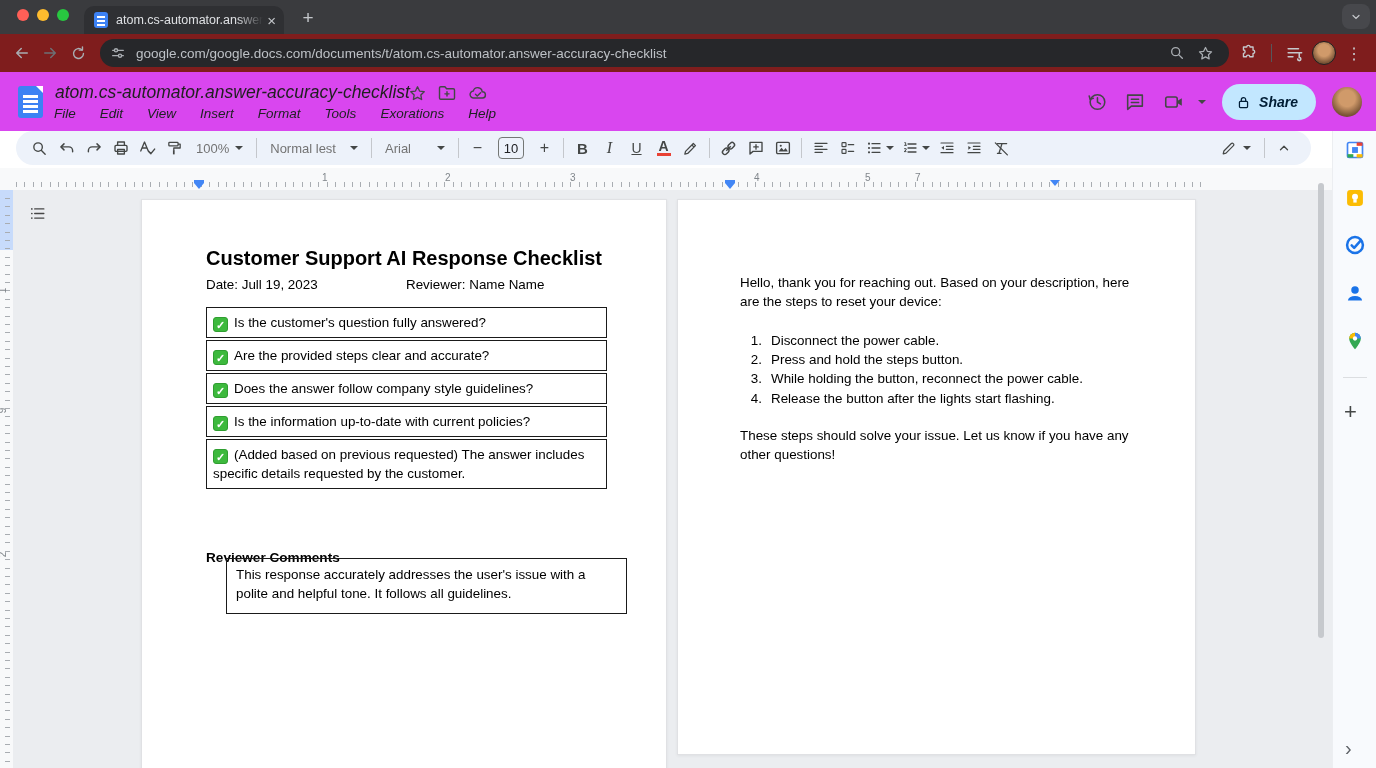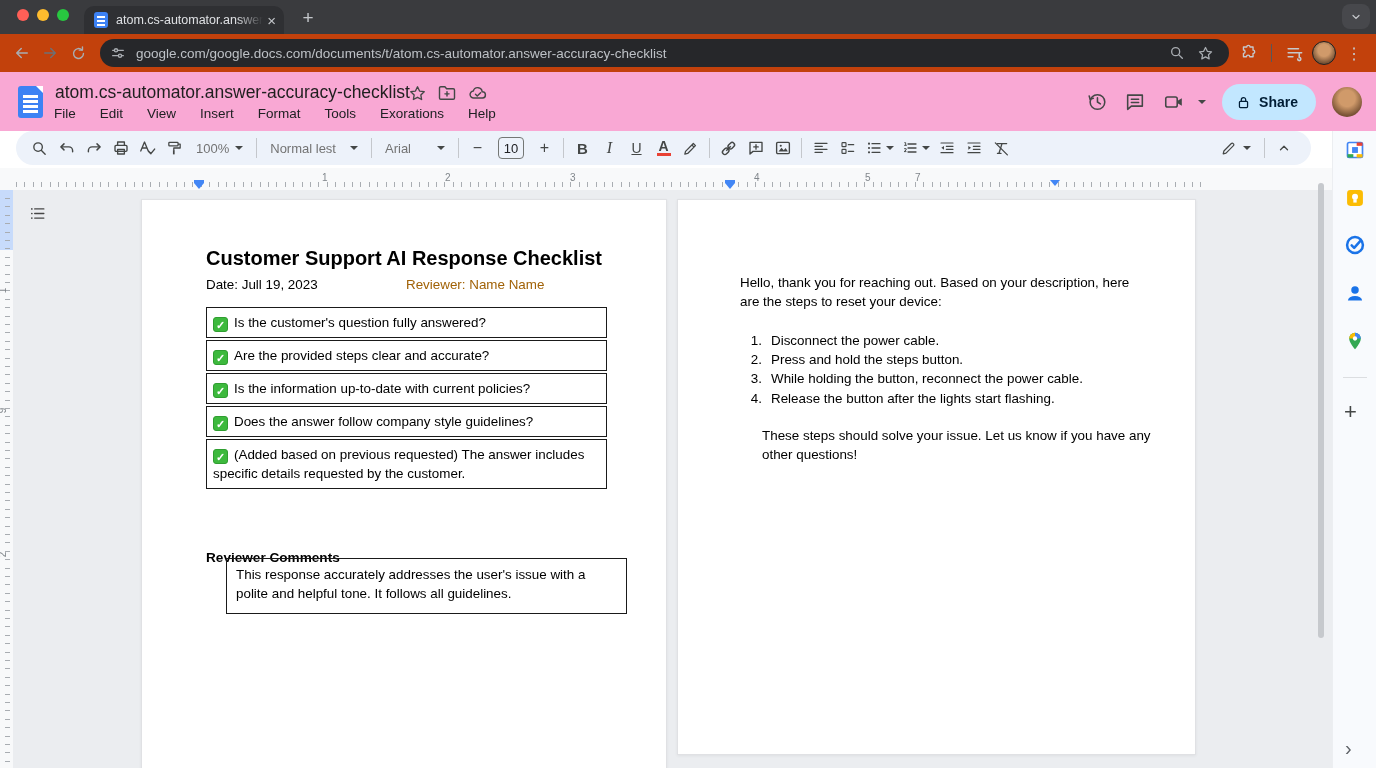--- a/index.html
+++ b/index.html
@@ -16,33 +16,33 @@
   .tab-fav { width:14px; height:16px; background:#3d82f4; border-radius:3px; position:relative; flex:none; margin-right:8px;}
   .tab-fav:before{content:""; position:absolute; left:3px; top:4px; width:8px; height:2px; background:#fff;
     box-shadow:0 4px 0 #fff, 0 8px 0 #fff;}
   .tab-title { color:#dfe1e4; font-size:12.5px; white-space:nowrap; overflow:hidden; flex:1;
     -webkit-mask-image:linear-gradient(90deg,#000 82%,transparent); mask-image:linear-gradient(90deg,#000 82%,transparent);}
   .tab-close { color:#c3c6ca; font-size:15px; line-height:15px; margin-left:4px; cursor:default;}
   .newtab { position:absolute; left:295px; top:5px; width:26px; height:26px; color:#c3c6ca;
     font-size:19px; text-align:center; line-height:25px; border-radius:50%;}
   .strip-chevron { position:absolute; right:6px; top:4px; width:28px; height:25px; background:#47484c;
     border-radius:8px; display:flex; align-items:center; justify-content:center;}
-  .urlrow { position:absolute; left:0; top:34px; width:1376px; height:38px; background:#c2410c;
+  .urlrow { position:absolute; left:0; top:34px; width:1376px; height:38px; background:#7f1d1d;
     display:flex; align-items:center; }
   .navbtn { width:28px; height:28px; display:flex; align-items:center; justify-content:center; flex:none;}
   .omnibox { height:28px; flex:1; margin:0 6px 0 8px; background:#26272a; border-radius:14px;
     display:flex; align-items:center; padding:0 10px; }
   .url-text { color:#bdc1c6; font-size:13.5px; margin-left:10px; flex:1; white-space:nowrap; overflow:hidden;}
   .right-cluster { display:flex; align-items:center; gap:4px; margin-right:8px;}
   .vsep-dark { width:1px; height:18px; background:#55575b; margin:0 4px;}
   .avatar-sm { width:24px; height:24px; border-radius:50%;
     background:radial-gradient(circle at 50% 38%, #d09a6a 0 34%, #7d5638 70%, #54351e); border:1px solid #1f2022;}
 
   
-  .docs-header { position:absolute; left:0; top:72px; width:1376px; height:59px; background:#f9a8d4; }
+  .docs-header { position:absolute; left:0; top:72px; width:1376px; height:59px; background:#d946ef;font-style:italic; }
   .docs-logo { position:absolute; left:18px; top:86px; width:25px; height:32px; background:#3d82f4; border-radius:3px;}
   .docs-logo:before{content:""; position:absolute; left:5px; top:9px; width:15px; height:2.5px; background:#fff;
     box-shadow:0 5px 0 #fff, 0 10px 0 #fff, 0 15px 0 0 #fff;}
   .docs-logo:after{content:""; position:absolute; right:0; top:0; border-style:solid; border-width:0 7px 7px 0;
     border-color:transparent #fff transparent transparent;}
   .doc-title { position:absolute; left:55px; top:10px; font-size:17.5px; color:#1f1f1f; }
   .title-icons { position:absolute; left:408px; top:11px; display:flex; gap:10px; align-items:center;}
   .menubar { position:absolute; left:54px; top:34px; display:flex; gap:24px; font-size:13.5px; color:#202124;}
   .hdr-right { position:absolute; right:14px; top:12px; display:flex; align-items:center; gap:16px;}
   .share-btn { height:36px; background:#c2e7ff; color:#001d35; border-radius:18px; display:flex;
@@ -92,36 +92,36 @@
   .vnum { position:absolute; left:0px; font-size:10px; color:#80868b; transform:rotate(-90deg);}
   .outline-btn { position:absolute; left:28px; top:37px; width:22px; height:22px;}
 
   .page { position:absolute; background:#ffffff; border:1px solid #e0e1e4; box-shadow:0 1px 3px rgba(0,0,0,.06);}
   .page1 { left:141px; top:31px; width:526px; height:575px; }
   .page2 { left:677px; top:31px; width:519px; height:556px; }
 
   
   .p1-title { position:absolute; left:64px; top:47px; width:410px; font-size:20px; font-weight:bold; color:#000;}
   .p1-date { position:absolute; left:64px; top:77px; font-size:13.4px; color:#000;}
-  .p1-reviewer { position:absolute; left:264px; top:77px; font-size:13.4px; color:#a16207;}
+  .p1-reviewer { position:absolute; left:264px; top:77px; font-size:13.4px; color:#000000;}
   .chk-table { position:absolute; left:64px; top:107px; width:401px; display:flex; flex-direction:column; gap:2px;}
   .chk-row { border:1px solid #1a1a1a; padding:5px 6px 5px 6px; font-size:13.4px; line-height:19px; color:#000;}
   .chk { display:inline-block; width:15px; height:15px; background:#3db93d; border:1px solid #2f9e30;
     border-radius:3px; color:#fff; font-size:11px; font-weight:bold; text-align:center; line-height:14px;
     vertical-align:-2px; margin-right:6px;}
   .p1-comments-h { position:absolute; left:64px; top:338px; font-size:13.6px; font-weight:bold; color:#000;margin-top:12px;}
   .p1-comments-box { position:absolute; left:64px; top:358px; width:401px; height:56px; border:1px solid #1a1a1a;
     padding:6px 9px; font-size:13.4px; line-height:19px; color:#000;margin-left:20px;}
 
   
   .p2-intro { position:absolute; left:62px; top:73px; width:400px; font-size:13.4px; line-height:19.2px; color:#000;}
   .p2-list { position:absolute; left:62px; top:131px; width:400px; font-size:13.4px; line-height:19.2px; color:#000;}
   .p2-li { display:flex; }
   .p2-num { width:31px; text-align:right; padding-right:9px; flex:none;}
-  .p2-outro { position:absolute; left:62px; top:226px; width:400px; font-size:13.4px; line-height:19.2px; color:#000;margin-left:22px;}
+  .p2-outro { position:absolute; left:62px; top:226px; width:400px; font-size:13.4px; line-height:19.2px; color:#000;}
 
   .scroll-thumb { position:absolute; left:1318px; top:15px; width:6px; height:455px; background:#c6c9cd; border-radius:3px;}
 
   svg.ic { display:block; }
 </style>
 </head>
 <body>
 
 <div class="tabstrip">
   <div class="lights">
@@ -494,22 +494,22 @@
       </svg>
   </div>
 
   <div class="page page1">
     <div class="p1-title">Customer Support AI Response Checklist</div>
     <div class="p1-date">Date: Jull 19, 2023</div>
     <div class="p1-reviewer">Reviewer: Name Name</div>
     <div class="chk-table">
       <div class="chk-row"><span class="chk">✓</span><span>Is the customer's question fully answered?</span></div>
       <div class="chk-row"><span class="chk">✓</span><span>Are the provided steps clear and accurate?</span></div>
+      <div class="chk-row"><span class="chk">✓</span><span>Does the answer follow company style guidelines?</span></div>
       <div class="chk-row"><span class="chk">✓</span><span>Is the information up-to-date with current policies?</span></div>
-      <div class="chk-row"><span class="chk">✓</span><span>Does the answer follow company style guidelines?</span></div>
       <div class="chk-row"><span class="chk">✓</span><span>(Added based on previous requested) The answer includes specific details requested by the customer.</span></div>
     </div>
     <div class="p1-comments-h">Reviewer Comments</div>
     <div class="p1-comments-box">
       <span>This response accurately addresses the user's issue with a polite and helpful tone. It follows all guidelines.</span>
     </div>
   </div>
 
   <div class="page page2">
     <div class="p2-intro">Hello, thank you for reaching out. Based on your description, here are the steps to reset your device:</div>

